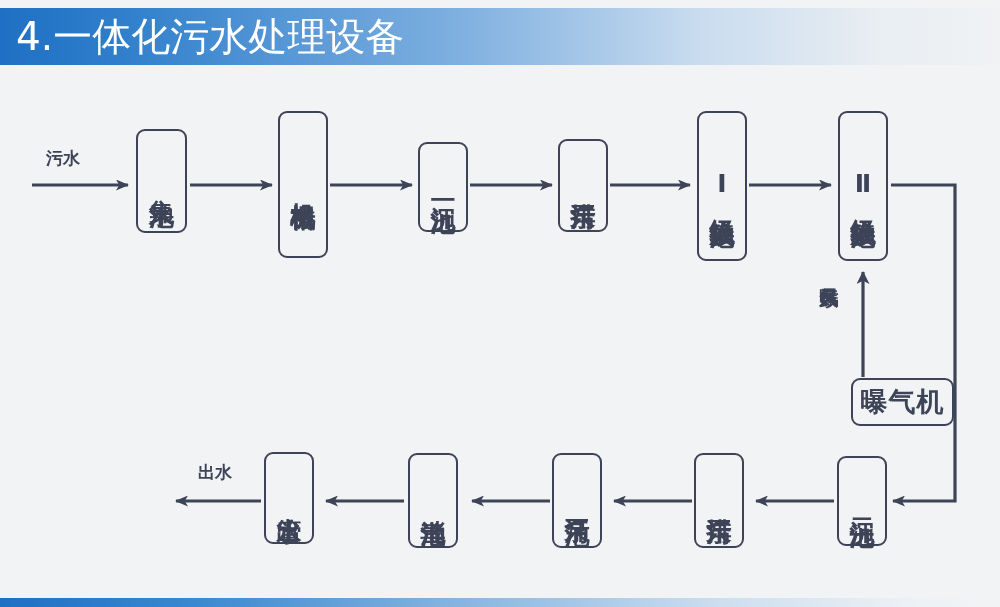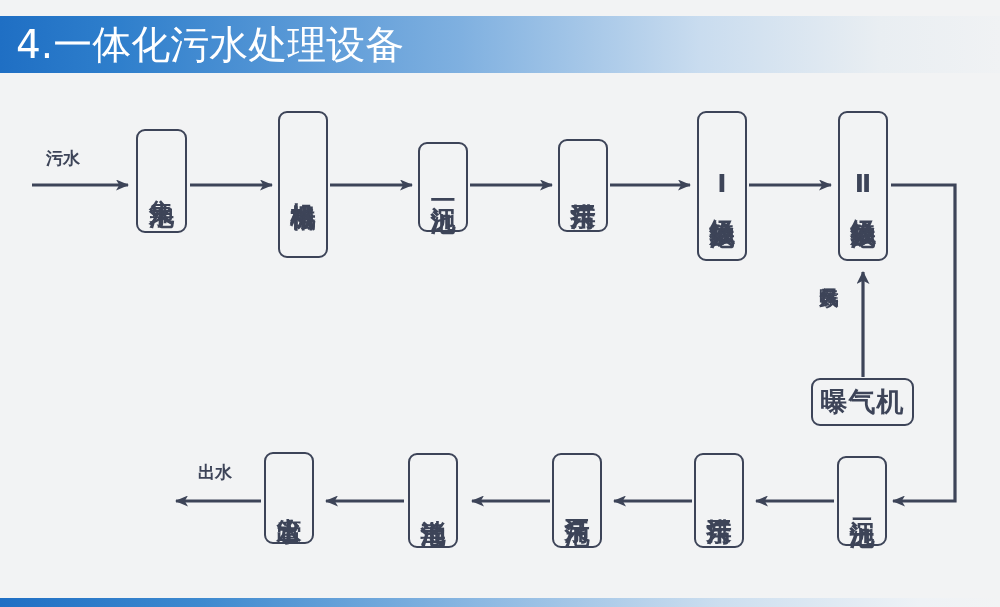--- a/index.html
+++ b/index.html
@@ -5,21 +5,21 @@
   html,body{margin:0;padding:0;}
   body{
     width:1000px;height:607px;
     background:#f2f3f4;
     font-family:"Liberation Sans","DejaVu Sans",sans-serif;
     overflow:hidden;
     position:relative;
   }
   
   #header{
-    position:absolute;left:0;top:16px;width:1000px;height:57px;
+    position:absolute;left:0;top:8px;width:1000px;height:57px;
     background:linear-gradient(90deg,#1f6fc4 0%,#2f7fcc 12%,#7fb0e0 46%,#c9dcef 70%,#e9eef2 88%,#f0f2f4 100%);
   }
   #header-title{
     position:absolute;left:16px;top:2px;
     font-size:39px;line-height:53px;color:#ffffff;
     letter-spacing:0px;white-space:nowrap;
     font-family:"DejaVu Sans","Liberation Sans",sans-serif;
   }
   
   #footer-bar{
@@ -43,20 +43,21 @@
   .node.vert{
     writing-mode:vertical-rl;
     text-orientation:upright;
     letter-spacing:1px;
     font-size:25px;
     line-height:1.0;
   }
   .node.horiz{
     font-size:27px;
     letter-spacing:1px;
+    margin-left:40px;
   }
   
   .lbl{
     position:absolute;color:#3d4458;
     font-family:"DejaVu Sans","Liberation Sans",sans-serif;
     font-size:17px;font-weight:700;white-space:nowrap;
   }
   .lbl.vert{
     writing-mode:vertical-rl;text-orientation:upright;
     font-size:19px;line-height:1.0;letter-spacing:0px;

